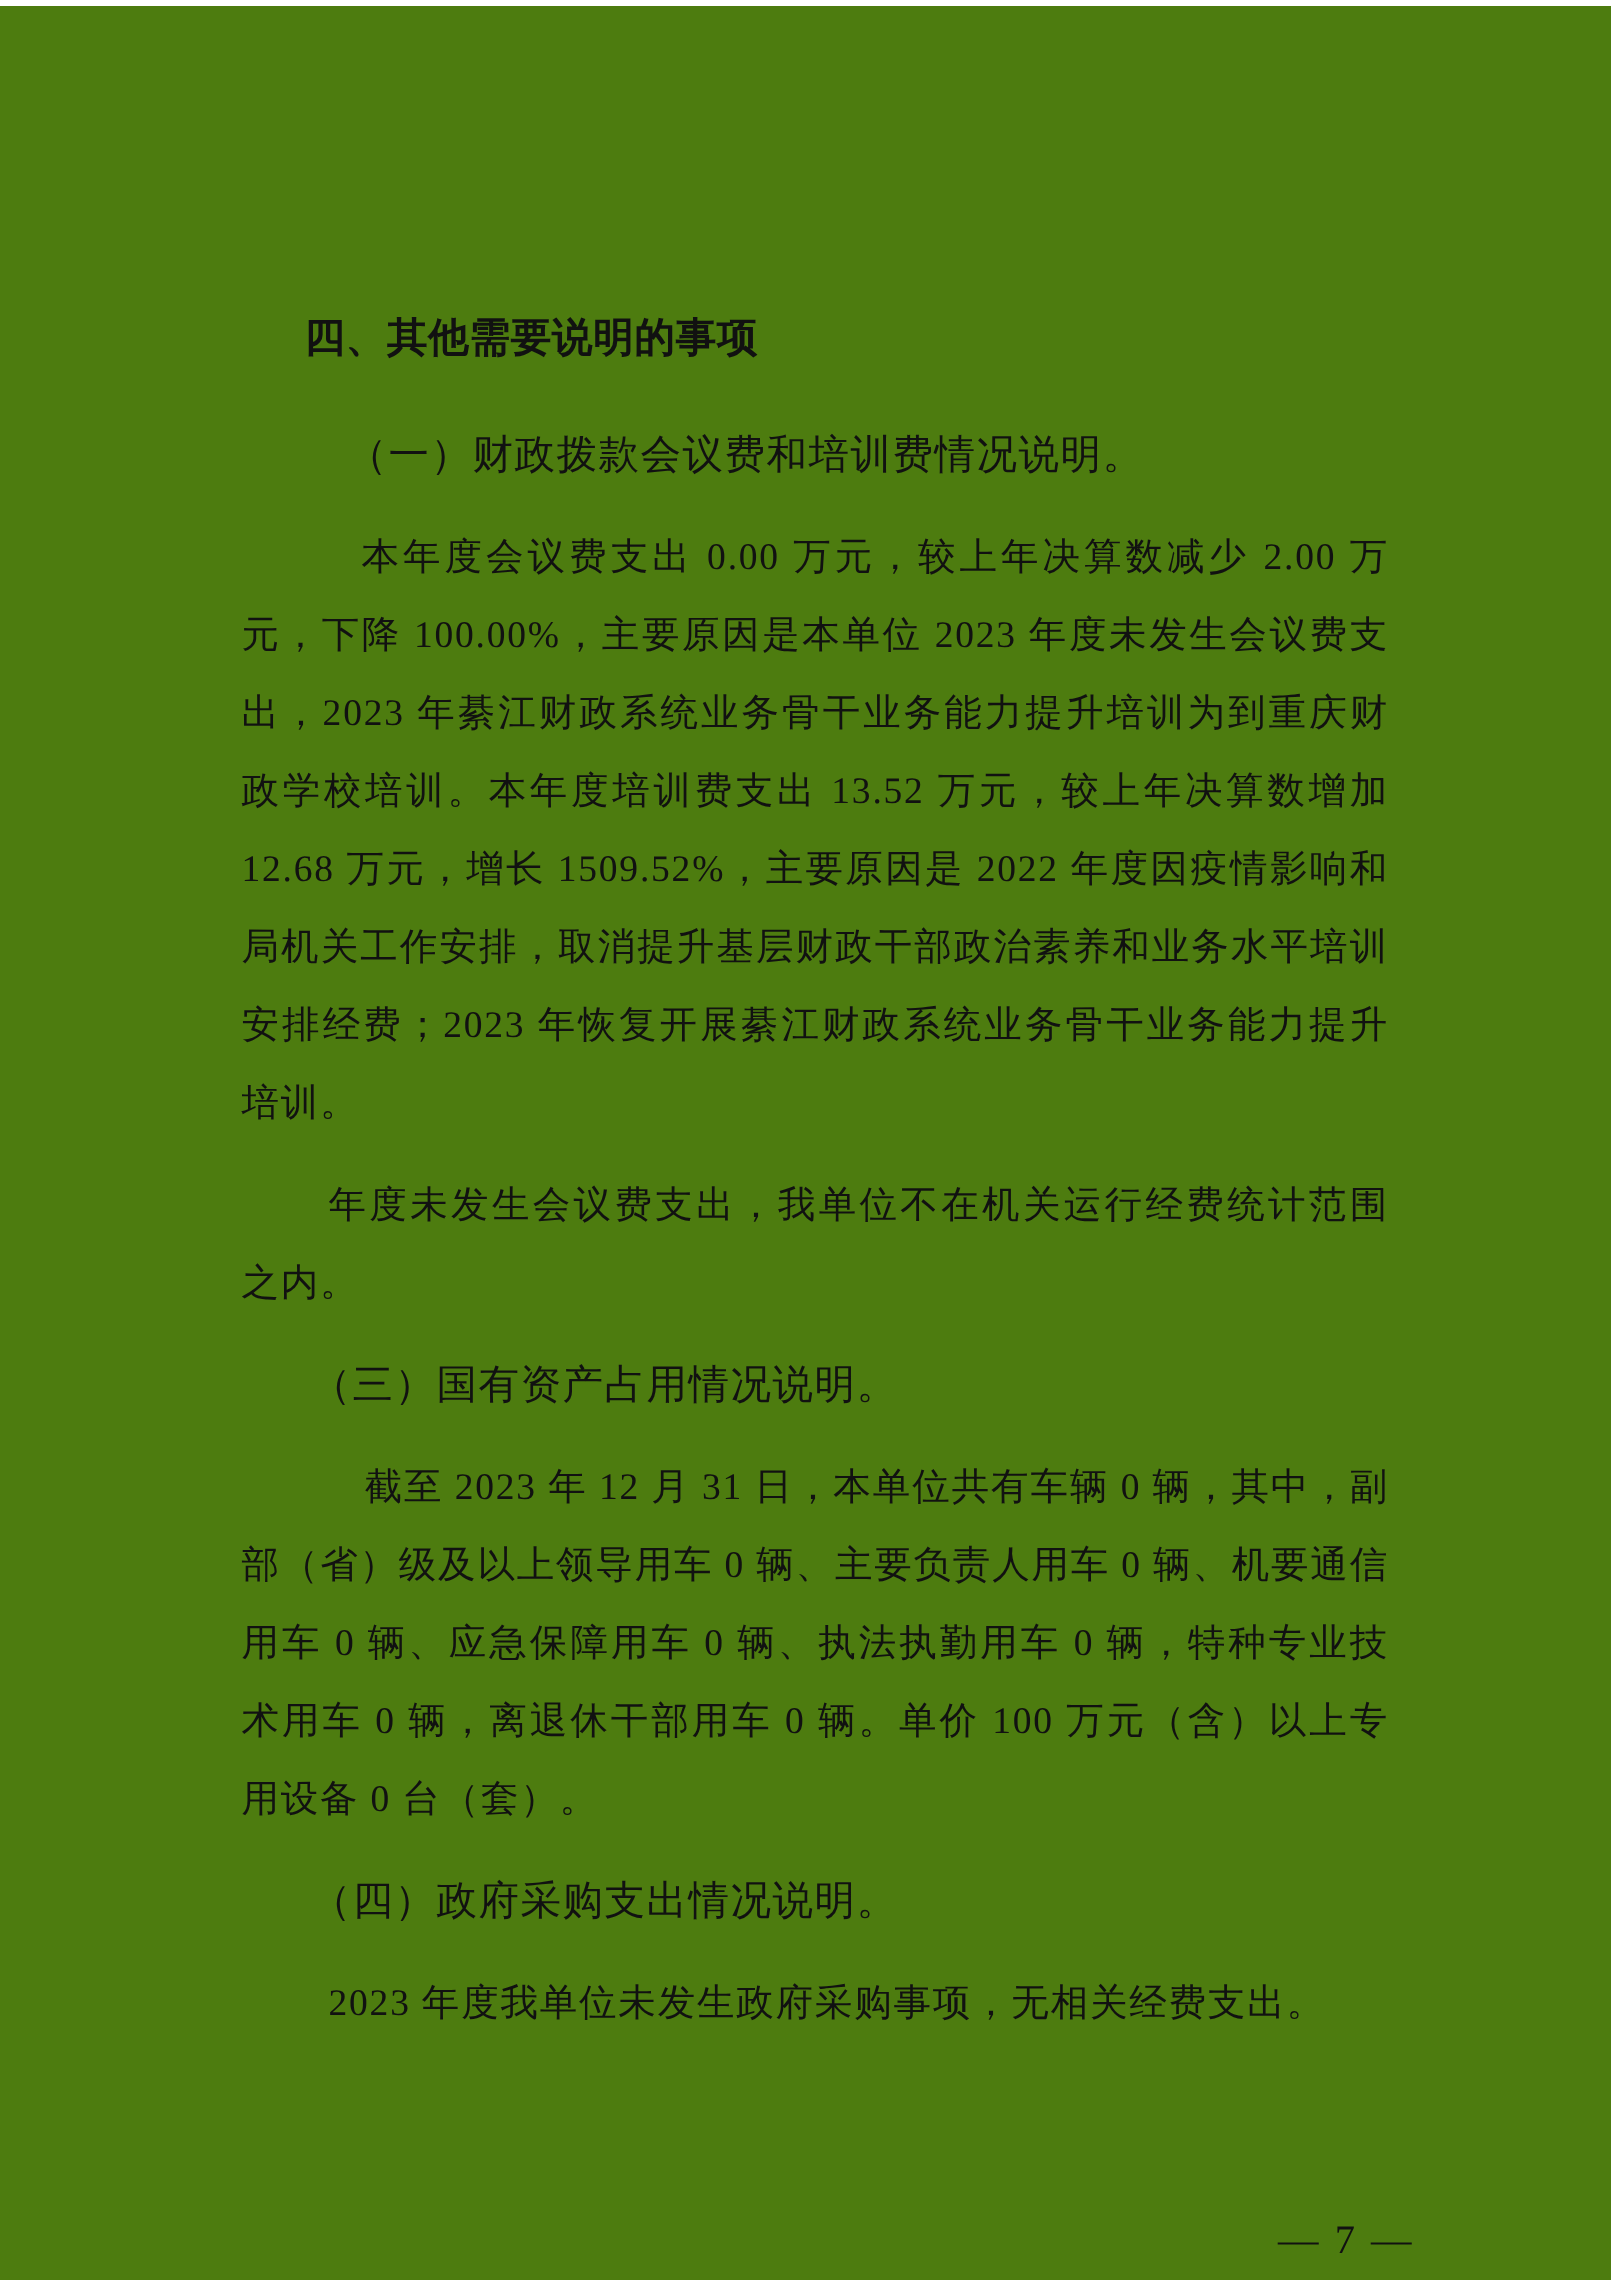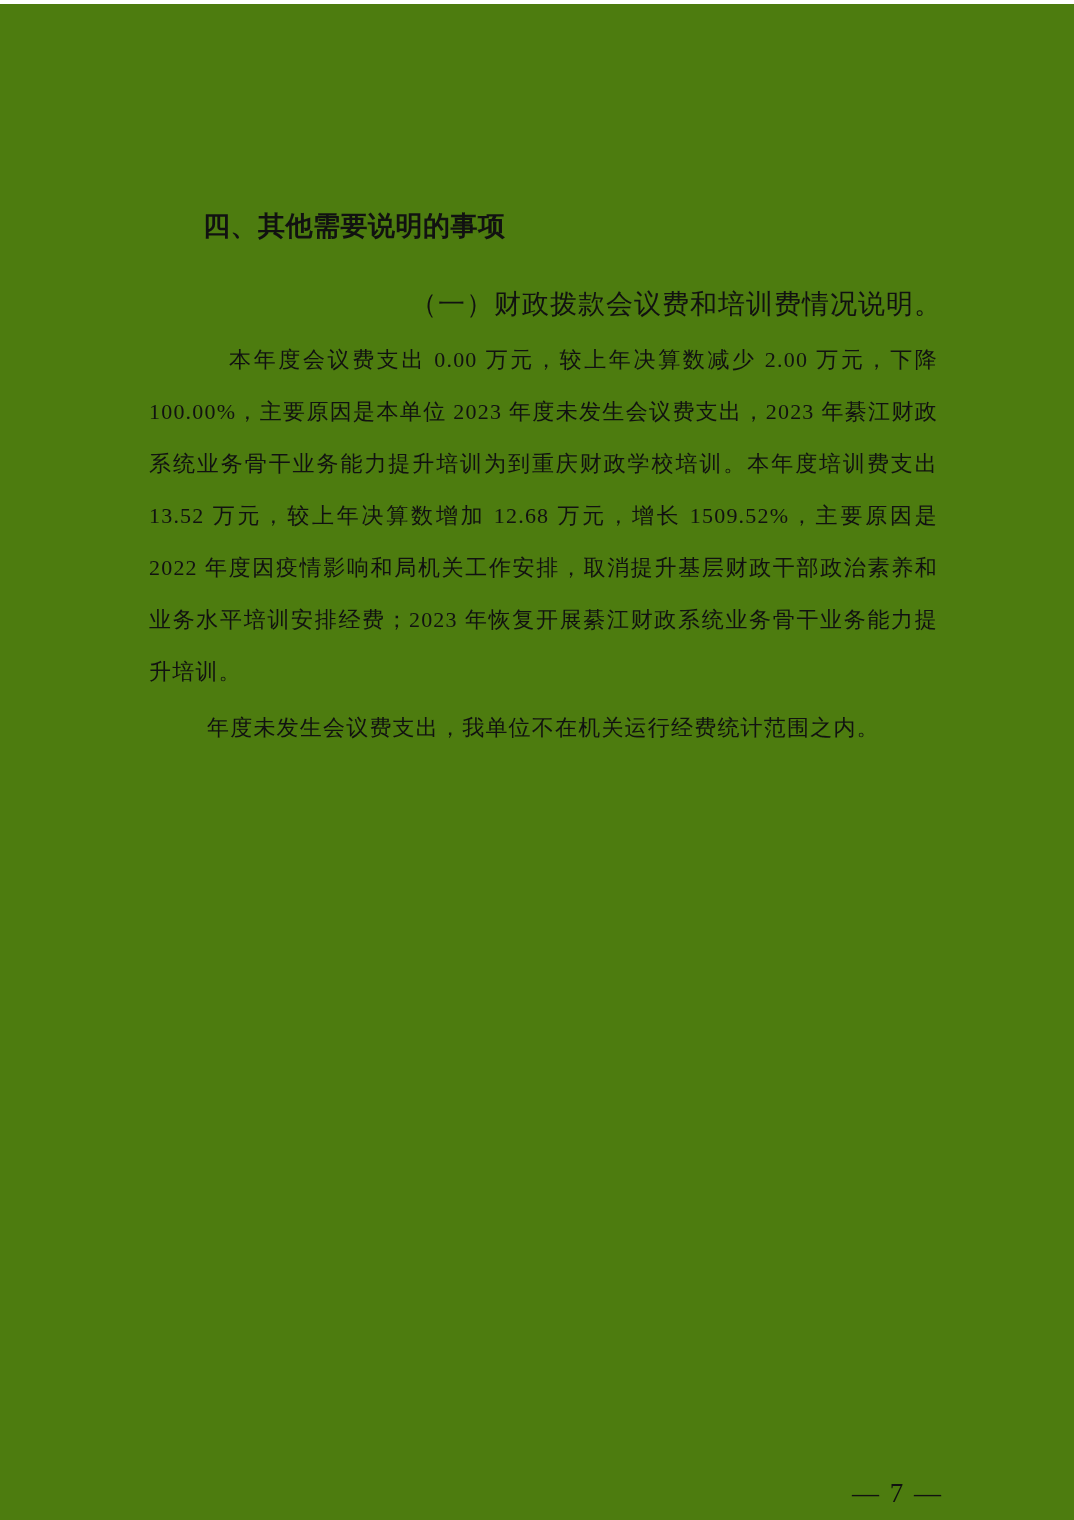--- a/index.html
+++ b/index.html
@@ -36,31 +36,30 @@
       letter-spacing: 0.5px;
       height: 52px;
     }
     .subhead {
       font-family: "DejaVu Serif", "Liberation Serif", serif;
       font-size: 27px;
       line-height: 52px;
       margin: 0;
       text-indent: 62px;
       letter-spacing: 1px;
-      text-align: right;
     }
     .subhead.first {
       margin-top: 26px;
       text-indent: 86px;
     }
     .para {
       font-family: "Liberation Serif", "DejaVu Serif", serif;
-      font-size: 22px;
+      font-size: 25px;
       line-height: 52px;
-      margin: 4px;
+      margin: 16px;
       text-align: justify;
       text-align-last: left;
       text-indent: 58px;
       letter-spacing: 1.2px;
     }
     .para.indent-large { text-indent: 80px; }
     .para.indent-mid { text-indent: 82px; }
     .page-number {
       position: absolute;
       left: 852px;
@@ -81,17 +80,25 @@
 
     <div>
       <p class="subhead first">（一）财政拨款会议费和培训费情况说明。</p>
       <p class="para indent-large">本年度会议费支出 0.00 万元，较上年决算数减少 2.00 万元，下降 100.00%，主要原因是本单位 2023 年度未发生会议费支出，2023 年綦江财政系统业务骨干业务能力提升培训为到重庆财政学校培训。本年度培训费支出 13.52 万元，较上年决算数增加 12.68 万元，增长 1509.52%，主要原因是 2022 年度因疫情影响和局机关工作安排，取消提升基层财政干部政治素养和业务水平培训安排经费；2023 年恢复开展綦江财政系统业务骨干业务能力提升培训。</p>
     </div>
 
     <div>
       <p class="para">年度未发生会议费支出，我单位不在机关运行经费统计范围之内。</p>
     </div>
 
+    <div>
+      <p class="subhead">（三）国有资产占用情况说明。</p>
+      <p class="para indent-mid">截至 2023 年 12 月 31 日，本单位共有车辆 0 辆，其中，副部（省）级及以上领导用车 0 辆、主要负责人用车 0 辆、机要通信用车 0 辆、应急保障用车 0 辆、执法执勤用车 0 辆，特种专业技术用车 0 辆，离退休干部用车 0 辆。单价 100 万元（含）以上专用设备 0 台（套）。</p>
+    </div>
 
+    <div>
+      <p class="subhead">（四）政府采购支出情况说明。</p>
+      <p class="para">2023 年度我单位未发生政府采购事项，无相关经费支出。</p>
+    </div>
   </div>
 
   <div class="page-number">— 7 —</div>
 </div>
 
 </body></html>

